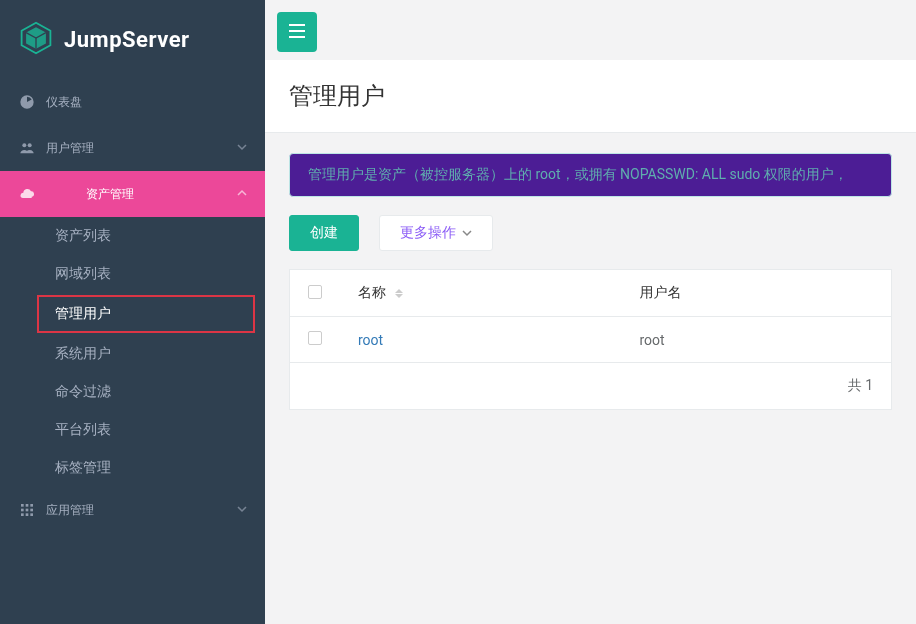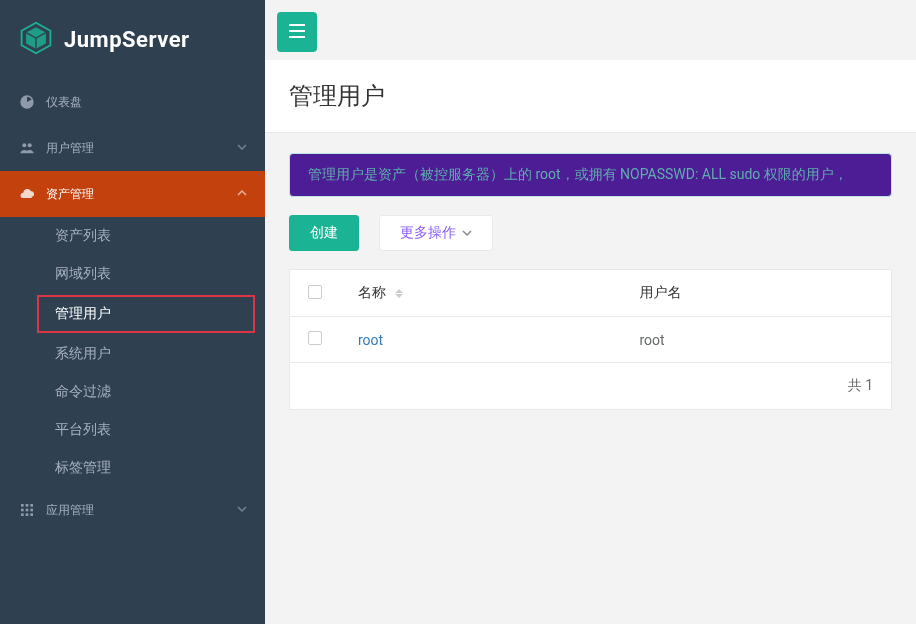--- a/index.html
+++ b/index.html
@@ -7,21 +7,21 @@
     .layout { display: flex; min-height: 624px; width: 916px; }
     
     
     .sidebar { width: 265px; background: #2f4050; color: #a7b1c2; flex-shrink: 0; }
     .logo-area { padding: 20px 18px; display: flex; align-items: center; gap: 10px; }
     .logo-svg { width: 36px; height: 36px; flex-shrink: 0; }
     .brand-name { color: #fff; font-size: 22px; font-weight: 700; letter-spacing: 0.5px; }
     
     .nav-menu { list-style: none; }
     .nav-item { display: flex; align-items: center; padding: 14px 18px; color: #a7b1c2; cursor: pointer; font-size: 12px; position: relative; }
-    .nav-item.active { background: #c2410c; color: #fff; }
+    .nav-item.active { background: #ec4899; color: #fff; gap: 40px; }
     .nav-icon { width: 18px; height: 18px; margin-right: 10px; display: inline-flex; align-items: center; justify-content: center; opacity: 0.8; }
     .nav-label { flex: 1; }
     .chevron { width: 10px; height: 10px; opacity: 0.6; }
     
     .sub-menu { list-style: none; padding-left: 9px; }
     .sub-item { padding: 10px 18px 10px 46px; cursor: pointer; color: #a7b1c2; font-size: 14px; }
     .sub-item.highlighted { border: 2px solid #dc3545; color: #fff; margin: 2px 10px 2px 28px; padding: 8px 8px 8px 16px; }
     
     
     .main { flex: 1; background: #f3f3f4; display: flex; flex-direction: column; overflow: hidden; }

